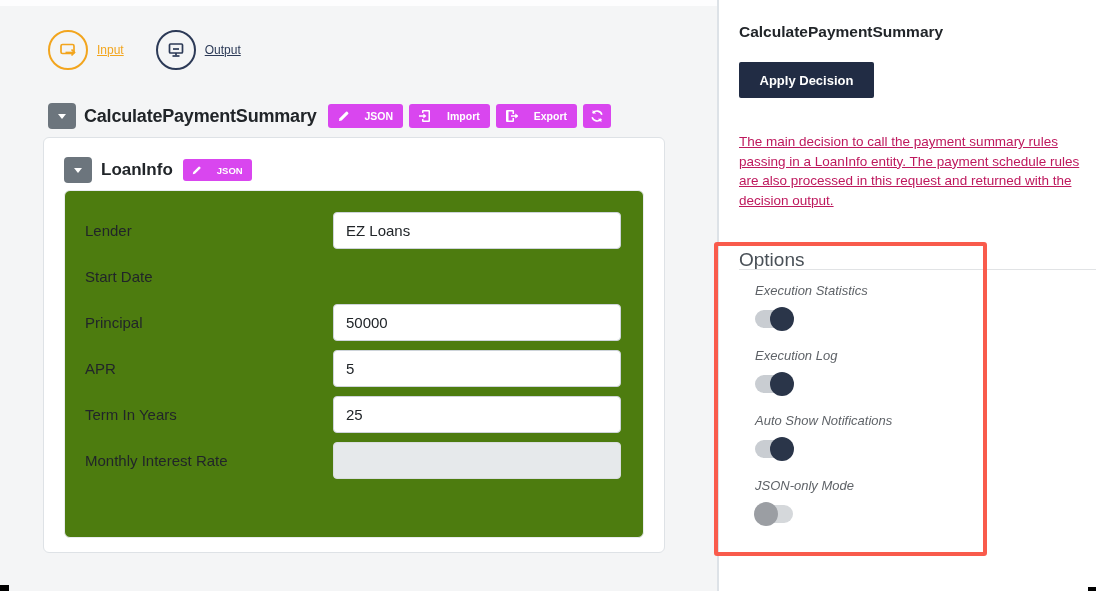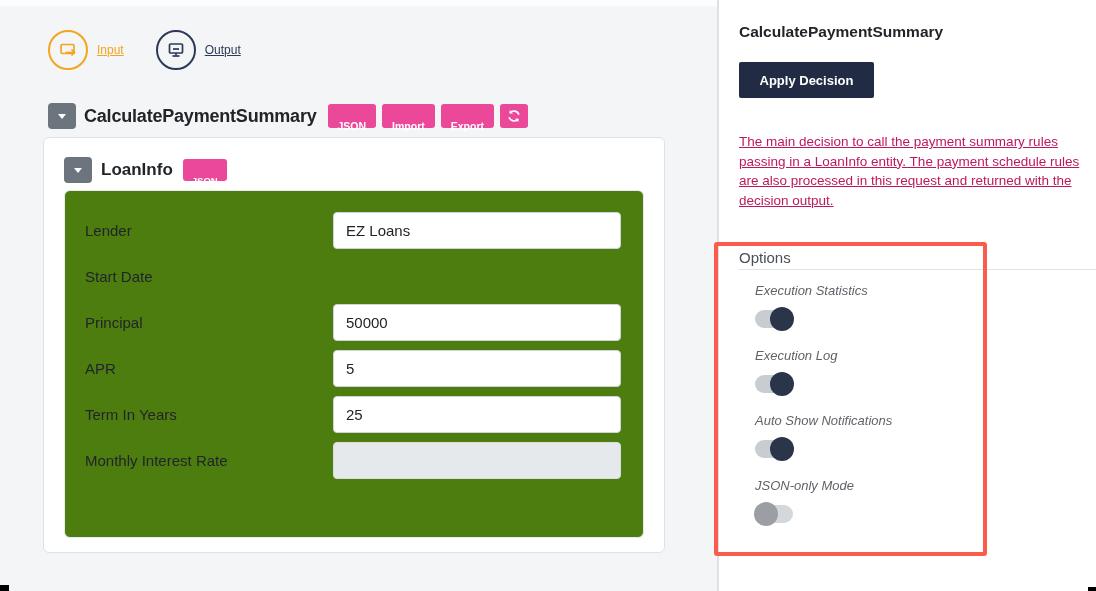--- a/index.html
+++ b/index.html
@@ -21,21 +21,21 @@
   .circle-icon.navy { border:2.5px solid #2c3a57; }
   .tab-link { font-size:12px; font-weight:500; text-decoration:underline; cursor:pointer; }
   .tab-link.orange { color:#f2a51e; }
   .tab-link.navy { color:#2c3a57; }
 
   
   .section-header { position:absolute; top:103px; left:48px; display:flex; align-items:center; }
   .caret-btn { width:28px; height:26px; border:none; background:#6c757d; border-radius:4px; display:inline-flex; align-items:center; justify-content:center; cursor:pointer; }
   .caret { width:0; height:0; border-left:4px solid transparent; border-right:4px solid transparent; border-top:5px solid #fff; }
   .section-title { font-size:18px; font-weight:bold; color:#212529; margin:0 11px 0 8px; letter-spacing:-0.2px; }
-  .btn { background:#ec4899; color:#fff; border:none; border-radius:3px; height:24px; display:inline-flex; align-items:center; gap:16px; padding:0 10px; font-size:10.5px; font-weight:bold; font-family:"Liberation Sans",sans-serif; margin-right:6px; cursor:pointer;flex-direction:column; }
+  .btn { background:#d946ef; color:#fff; border:none; border-radius:3px; height:24px; display:inline-flex; align-items:center; gap:16px; padding:0 10px; font-size:10.5px; font-weight:bold; font-family:"Liberation Sans",sans-serif; margin-right:6px; cursor:pointer; }
   .btn.icon-only { width:28px; padding:0; justify-content:center; margin-right:0; }
   .btn svg { display:block; }
 
   
   .card { position:absolute; top:137px; left:43px; width:622px; height:416px; background:#fff; border:1px solid #dee2e6; border-radius:6px; }
   .loaninfo-header { position:absolute; top:19px; left:20px; display:flex; align-items:center; }
   .loaninfo-title { font-size:17px; font-weight:bold; margin:0 10px 0 9px; }
   .btn.sm { height:22px; font-size:9.5px; padding:0 9px; }
 
   .inner-panel { position:absolute; top:52px; left:20px; width:580px; height:348px; background:#4d7c0f; border:1px solid #e9ecef; border-radius:6px; padding:21px 22px 0 20px; }
@@ -44,21 +44,21 @@
   .field { width:288px; position:relative; }
   .control { width:288px; height:37px; border:1px solid #ced4da; border-radius:4px; background:#fff; font-size:15px; color:#212529; padding:0 12px; font-family:"Liberation Sans",sans-serif; outline:none; }
   .control:disabled { background:#e6e9eb; border-color:#d9dddf; }
   .cal-icon { position:absolute; right:11px; top:10px; cursor:pointer; }
 
   
   .right-panel { flex:1; background:#fff; border-left:2px solid #dde2e7; position:relative; }
   .panel-title { position:absolute; top:23px; left:20px; font-size:15.5px; font-weight:bold; color:#212529; }
   .apply-btn { position:absolute; top:62px; left:20px; width:135px; height:36px; background:#212c44; color:#fff; border:none; border-radius:2px; font-size:13px; font-weight:bold; font-family:"Liberation Sans",sans-serif; cursor:pointer; }
   .desc { position:absolute; top:132px; left:20px; width:356px; font-size:13.5px; line-height:19.5px; color:#be185d;text-decoration:underline; }
-  .options-heading { position:absolute; top:249px; left:20px; font-size:15px; color:#495057; }
+  .options-heading { position:absolute; top:249px; left:20px; font-size:19px; color:#495057; }
   .options-divider { position:absolute; top:269px; left:20px; right:0; height:1px; background:#e1e3e5; }
   .option-item { position:absolute; left:36px; }
   .option-label { font-size:13px; color:#5f6368; display:block;font-style:italic; }
   .toggle { position:relative; width:40px; height:24px; margin-top:9px; cursor:pointer; }
   .toggle .track { position:absolute; left:0; top:3px; width:38px; height:18px; border-radius:9px; background:#c9cdd2; }
   .toggle.off .track { background:#d5d8db; }
   .toggle .knob { position:absolute; top:0; width:24px; height:24px; border-radius:50%; background:#2a3549; }
   .toggle.on .knob { left:15px; }
   .toggle.off .knob { left:-1px; background:#9b9ea3; }
 

